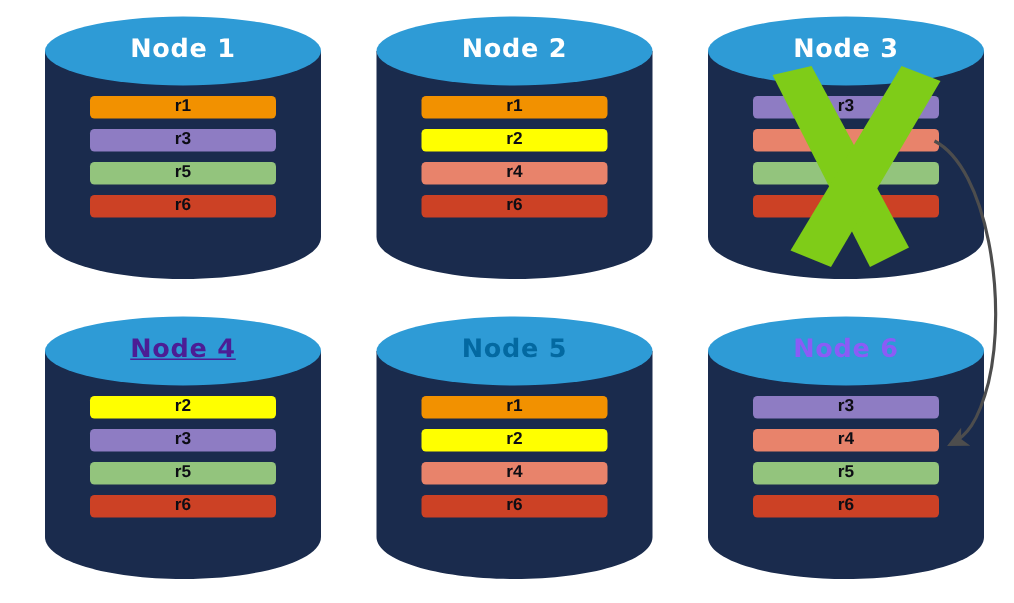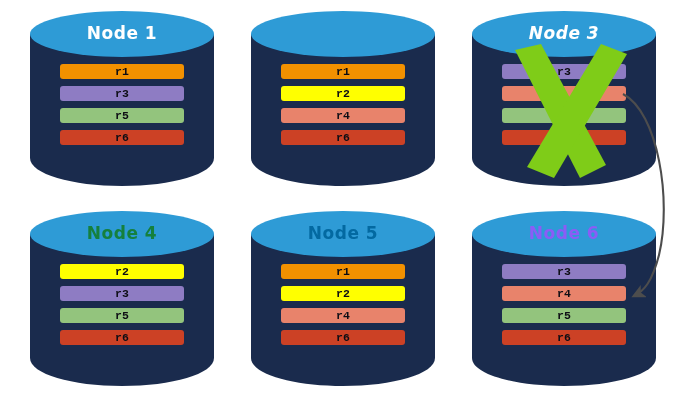--- a/index.html
+++ b/index.html
@@ -57,21 +57,21 @@
   .bar {
     position: relative;
     height: 15px;
     margin-bottom: 7px;
     border-radius: 3px;
     text-align: center;
     line-height: 15px;
     font-size: 11.5px;
     font-weight: bold;
     color: #0d0d14;
-    font-family: Liberation Mono, monospace;
+    font-family: Liberation Sans, sans-serif;
     box-sizing: border-box;
   }
   .xmark {
     position: absolute;
     left: 0; top: 0;
     width: 188px;
     height: 182px;
     z-index: 4;
     pointer-events: none;
     overflow: visible;
@@ -101,52 +101,53 @@
         <div class="bar" style="background: rgb(142, 124, 195);"><span>r3</span></div>
         <div class="bar" style="background: rgb(147, 196, 125);"><span>r5</span></div>
         <div class="bar" style="background: rgb(204, 65, 37);"><span>r6</span></div>
       </div>
     </div>
     <div class="node" style="left: 233px; top: 6px;">
       <svg class="node-svg" viewBox="0 0 188 182">
         <path d="M 2,28 L 2,152 C 2,168 44,180 94,180 C 144,180 186,168 186,152 L 186,28 Z" fill="#1A2B4D"></path>
         <ellipse cx="94" cy="28" rx="92" ry="23" fill="#2E9BD6"></ellipse>
       </svg>
+      <div class="node-title" style="color: rgb(255, 255, 255);">Node  2</div>
       <div class="bars">
         <div class="bar" style="background: rgb(242, 145, 0);"><span>r1</span></div>
         <div class="bar" style="background: rgb(255, 255, 0);"><span>r2</span></div>
         <div class="bar" style="background: rgb(232, 131, 107);"><span>r4</span></div>
         <div class="bar" style="background: rgb(204, 65, 37);"><span>r6</span></div>
       </div>
     </div>
     <div class="node" style="left: 454px; top: 6px;">
       <svg class="node-svg" viewBox="0 0 188 182">
         <path d="M 2,28 L 2,152 C 2,168 44,180 94,180 C 144,180 186,168 186,152 L 186,28 Z" fill="#1A2B4D"></path>
         <ellipse cx="94" cy="28" rx="92" ry="23" fill="#2E9BD6"></ellipse>
       </svg>
-      <div class="node-title" style="color: rgb(255, 255, 255); font-style: italic;">Node  3</div>
+      <div class="node-title" style="color: rgb(255, 255, 255);">Node  3</div>
       <div class="bars">
         <div class="bar" style="background: rgb(142, 124, 195);"><span>r3</span></div>
         <div class="bar" style="background: rgb(232, 131, 107);"><span></span></div>
         <div class="bar" style="background: rgb(147, 196, 125);"><span></span></div>
         <div class="bar" style="background: rgb(204, 65, 37);"><span></span></div>
       </div>
       <svg class="xmark" viewBox="0 0 188 182">
         <g fill="#7FCC18">
           <path d="M 45,44 L 71,38 L 136,159 L 110,172 Z"></path>
           <path d="M 131,38 L 157,48 L 84,172 L 57,161 Z"></path>
         </g>
       </svg>
     </div>
     <div class="node" style="left: 12px; top: 206px;">
       <svg class="node-svg" viewBox="0 0 188 182">
         <path d="M 2,28 L 2,152 C 2,168 44,180 94,180 C 144,180 186,168 186,152 L 186,28 Z" fill="#1A2B4D"></path>
         <ellipse cx="94" cy="28" rx="92" ry="23" fill="#2E9BD6"></ellipse>
       </svg>
-      <div class="node-title" style="color: #15803d;">Node  4</div>
+      <div class="node-title" style="color: #4c1d95; text-decoration: underline;">Node  4</div>
       <div class="bars">
         <div class="bar" style="background: rgb(255, 255, 0);"><span>r2</span></div>
         <div class="bar" style="background: rgb(142, 124, 195);"><span>r3</span></div>
         <div class="bar" style="background: rgb(147, 196, 125);"><span>r5</span></div>
         <div class="bar" style="background: rgb(204, 65, 37);"><span>r6</span></div>
       </div>
     </div>
     <div class="node" style="left: 233px; top: 206px;">
       <svg class="node-svg" viewBox="0 0 188 182">
         <path d="M 2,28 L 2,152 C 2,168 44,180 94,180 C 144,180 186,168 186,152 L 186,28 Z" fill="#1A2B4D"></path>

